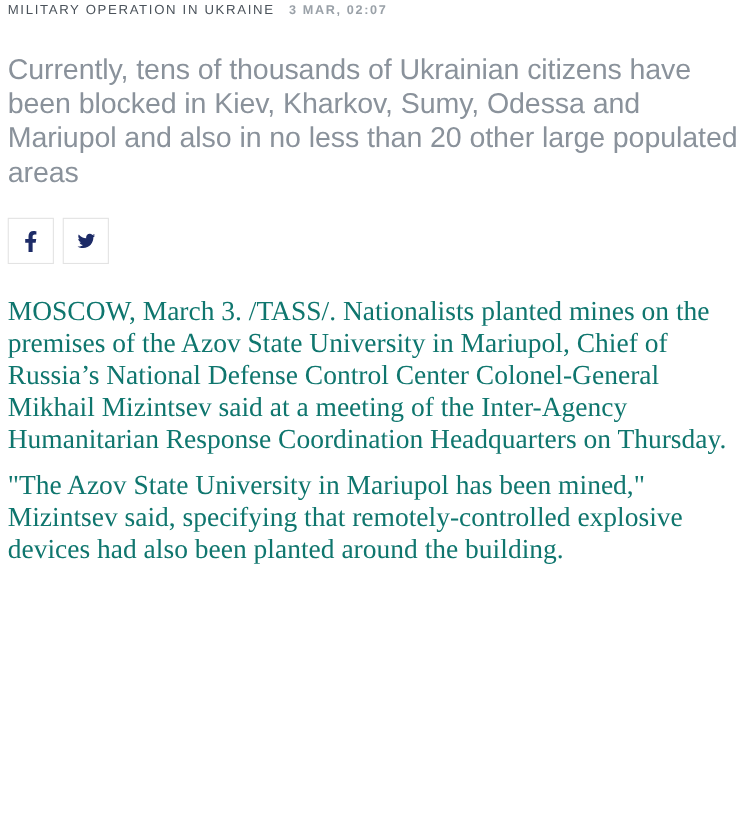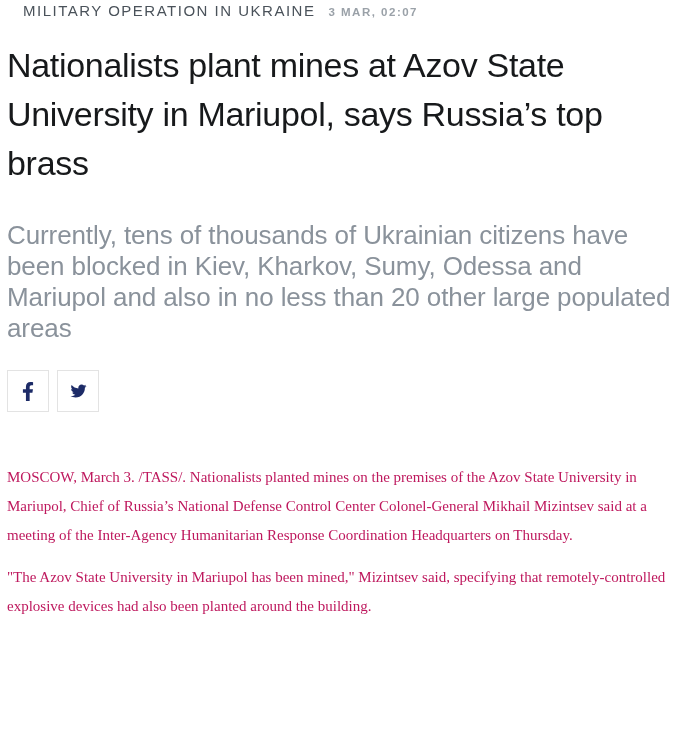--- a/index.html
+++ b/index.html
@@ -8,27 +8,26 @@
     width: 686px;
     height: 740px;
     overflow: hidden;
     font-family: "Liberation Sans", sans-serif;
   }
   .page { padding: 2px 7px 0 7px; }
 
   
   .kicker-row { display: flex; align-items: baseline; }
   .kicker {
-    font-size: 15px;
+    font-size: 12px;
     letter-spacing: 1.5px;
     color: #4a525a;
     text-transform: uppercase;
     text-decoration: none;
     cursor: pointer;
-    margin-left: 16px;
   }
   .timestamp {
     margin-left: 13px;
     font-size: 11.5px;
     letter-spacing: 1.5px;
     color: #9aa1a8;
     text-transform: uppercase;
     font-weight: bold;
   }
 
@@ -64,40 +63,39 @@
     display: flex;
     align-items: center;
     justify-content: center;
     cursor: pointer;
     padding: 0;
   }
   .share-btn svg { fill: #1d2b67; display: block; }
 
   
   article.body {
-    margin-top: 51px;
+    margin-top: 29px;
     max-width: 666px;
     font-family: "Liberation Serif", serif;
-    font-size: 15px;
+    font-size: 25px;
     line-height: 29px;
-    color: #be185d;
+    color: #0f766e;
   }
   article.body p { margin: 0 0 13px 0; }
 </style>
 </head>
 <body>
 
 <div class="page">
 
   <header class="kicker-row">
     <a class="kicker">MILITARY OPERATION IN UKRAINE</a>
     <span class="timestamp">3 MAR, 02:07</span>
   </header>
 
-  <h1 class="headline">Nationalists plant mines at Azov State University in Mariupol, says Russia’s top brass</h1>
 
   <p class="subtitle">Currently, tens of thousands of Ukrainian citizens have been blocked in Kiev, Kharkov, Sumy, Odessa and Mariupol and also in no less than 20 other large populated areas</p>
 
   <div class="share-row">
     <button class="share-btn">
       <svg width="12" height="19" viewBox="0 0 320 512" aria-hidden="true">
         <path d="M279.14 288l14.22-92.66h-88.91v-60.13c0-25.35 12.42-50.06 52.24-50.06h40.42V6.26S260.43 0 225.36 0c-73.22 0-121.08 44.38-121.08 124.72v70.62H22.89V288h81.39v224h100.17V288z"></path>
       </svg>
     </button>
     <button class="share-btn">

